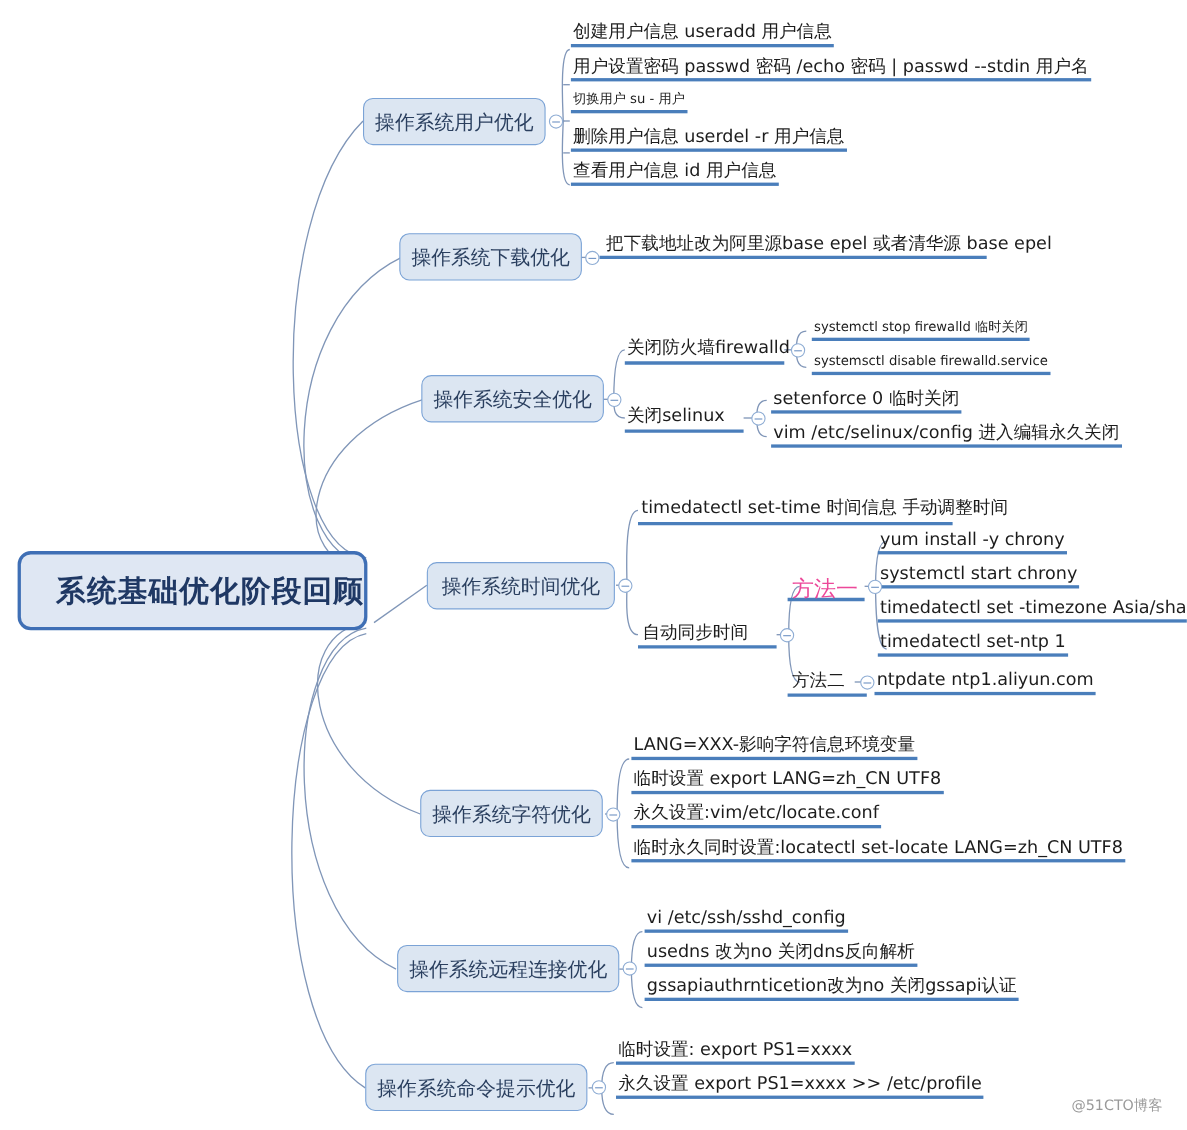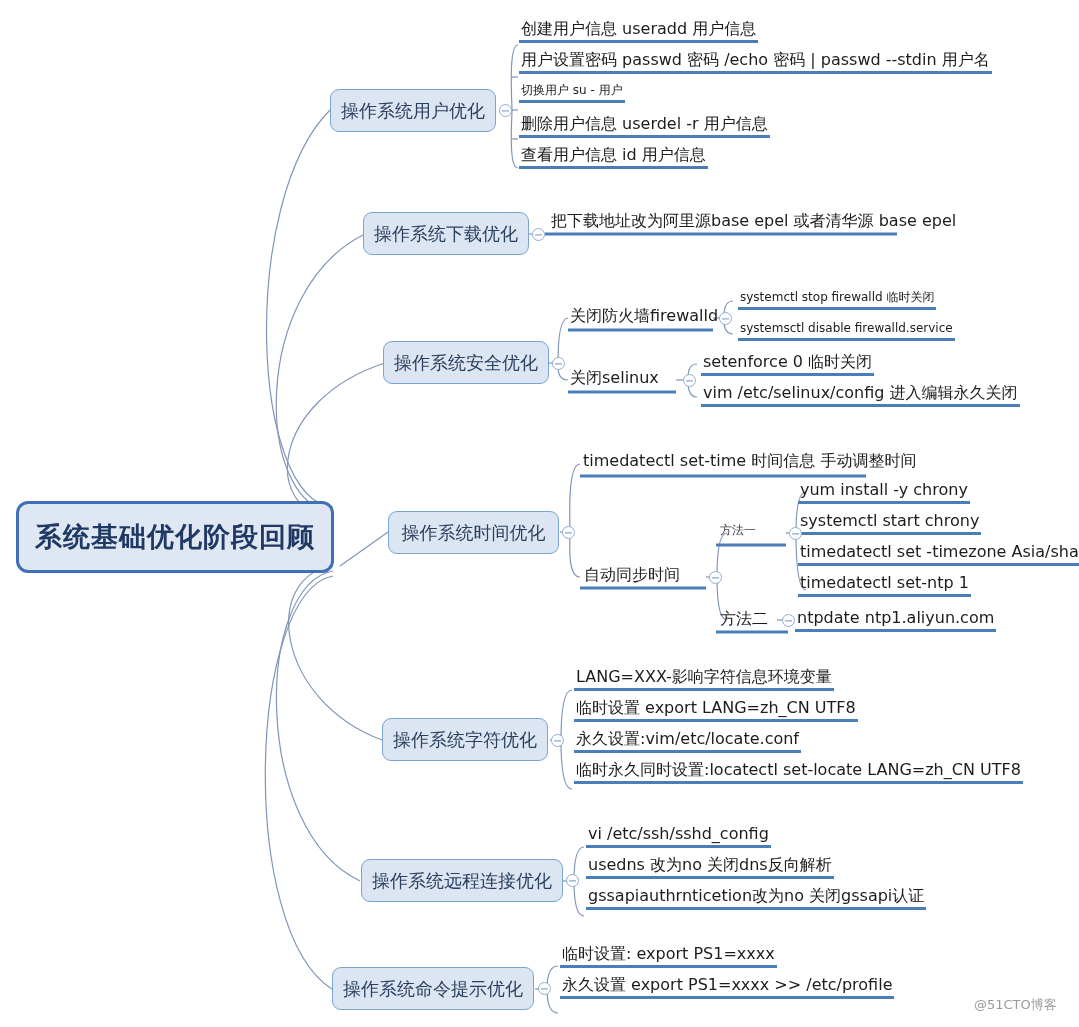--- a/index.html
+++ b/index.html
@@ -26,21 +26,21 @@
 
   
   .root-node {
     position: absolute;
     box-sizing: border-box;
     background: #dfe7f3;
     border: 3px solid #3f6fb5;
     border-radius: 12px;
     display: flex;
     align-items: center;
-    justify-content: center;
+    justify-content: flex-end;
     color: #1f3864;
     font-weight: bold;
     letter-spacing: 1px;
     z-index: 5;
   }
 
   
   .branch-node {
     position: absolute;
     box-sizing: border-box;
@@ -248,21 +248,21 @@
 
   <div style="position:absolute; left:583px; top:451px; font-size:16px; color:#1c1c1c; white-space:nowrap; z-index:4;">
     <span>timedatectl set-time 时间信息  手动调整时间</span>
   </div>
 
   <div style="position:absolute; left:584px; top:565px; font-size:16px; color:#1c1c1c; white-space:nowrap; z-index:4;">
     <span>自动同步时间</span>
   </div>
   <div class="toggle" style="left:709px; top:571px;"></div>
 
-  <div style="position:absolute; left:720px; top:522px; font-size:12px; color:#404040; white-space:nowrap; z-index:4;">
+  <div style="position:absolute; left:720px; top:522px; font-size:20px; color:#ec4899; white-space:nowrap; z-index:4;">
     <span>方法一</span>
   </div>
   <div class="toggle" style="left:789px; top:527px;"></div>
 
   <div class="leaf" style="left:798px; top:481px; font-size:16px;">
     <span>yum install -y chrony</span>
   </div>
   <div class="leaf" style="left:798px; top:512px; font-size:16px;">
     <span>systemctl start chrony</span>
   </div>

